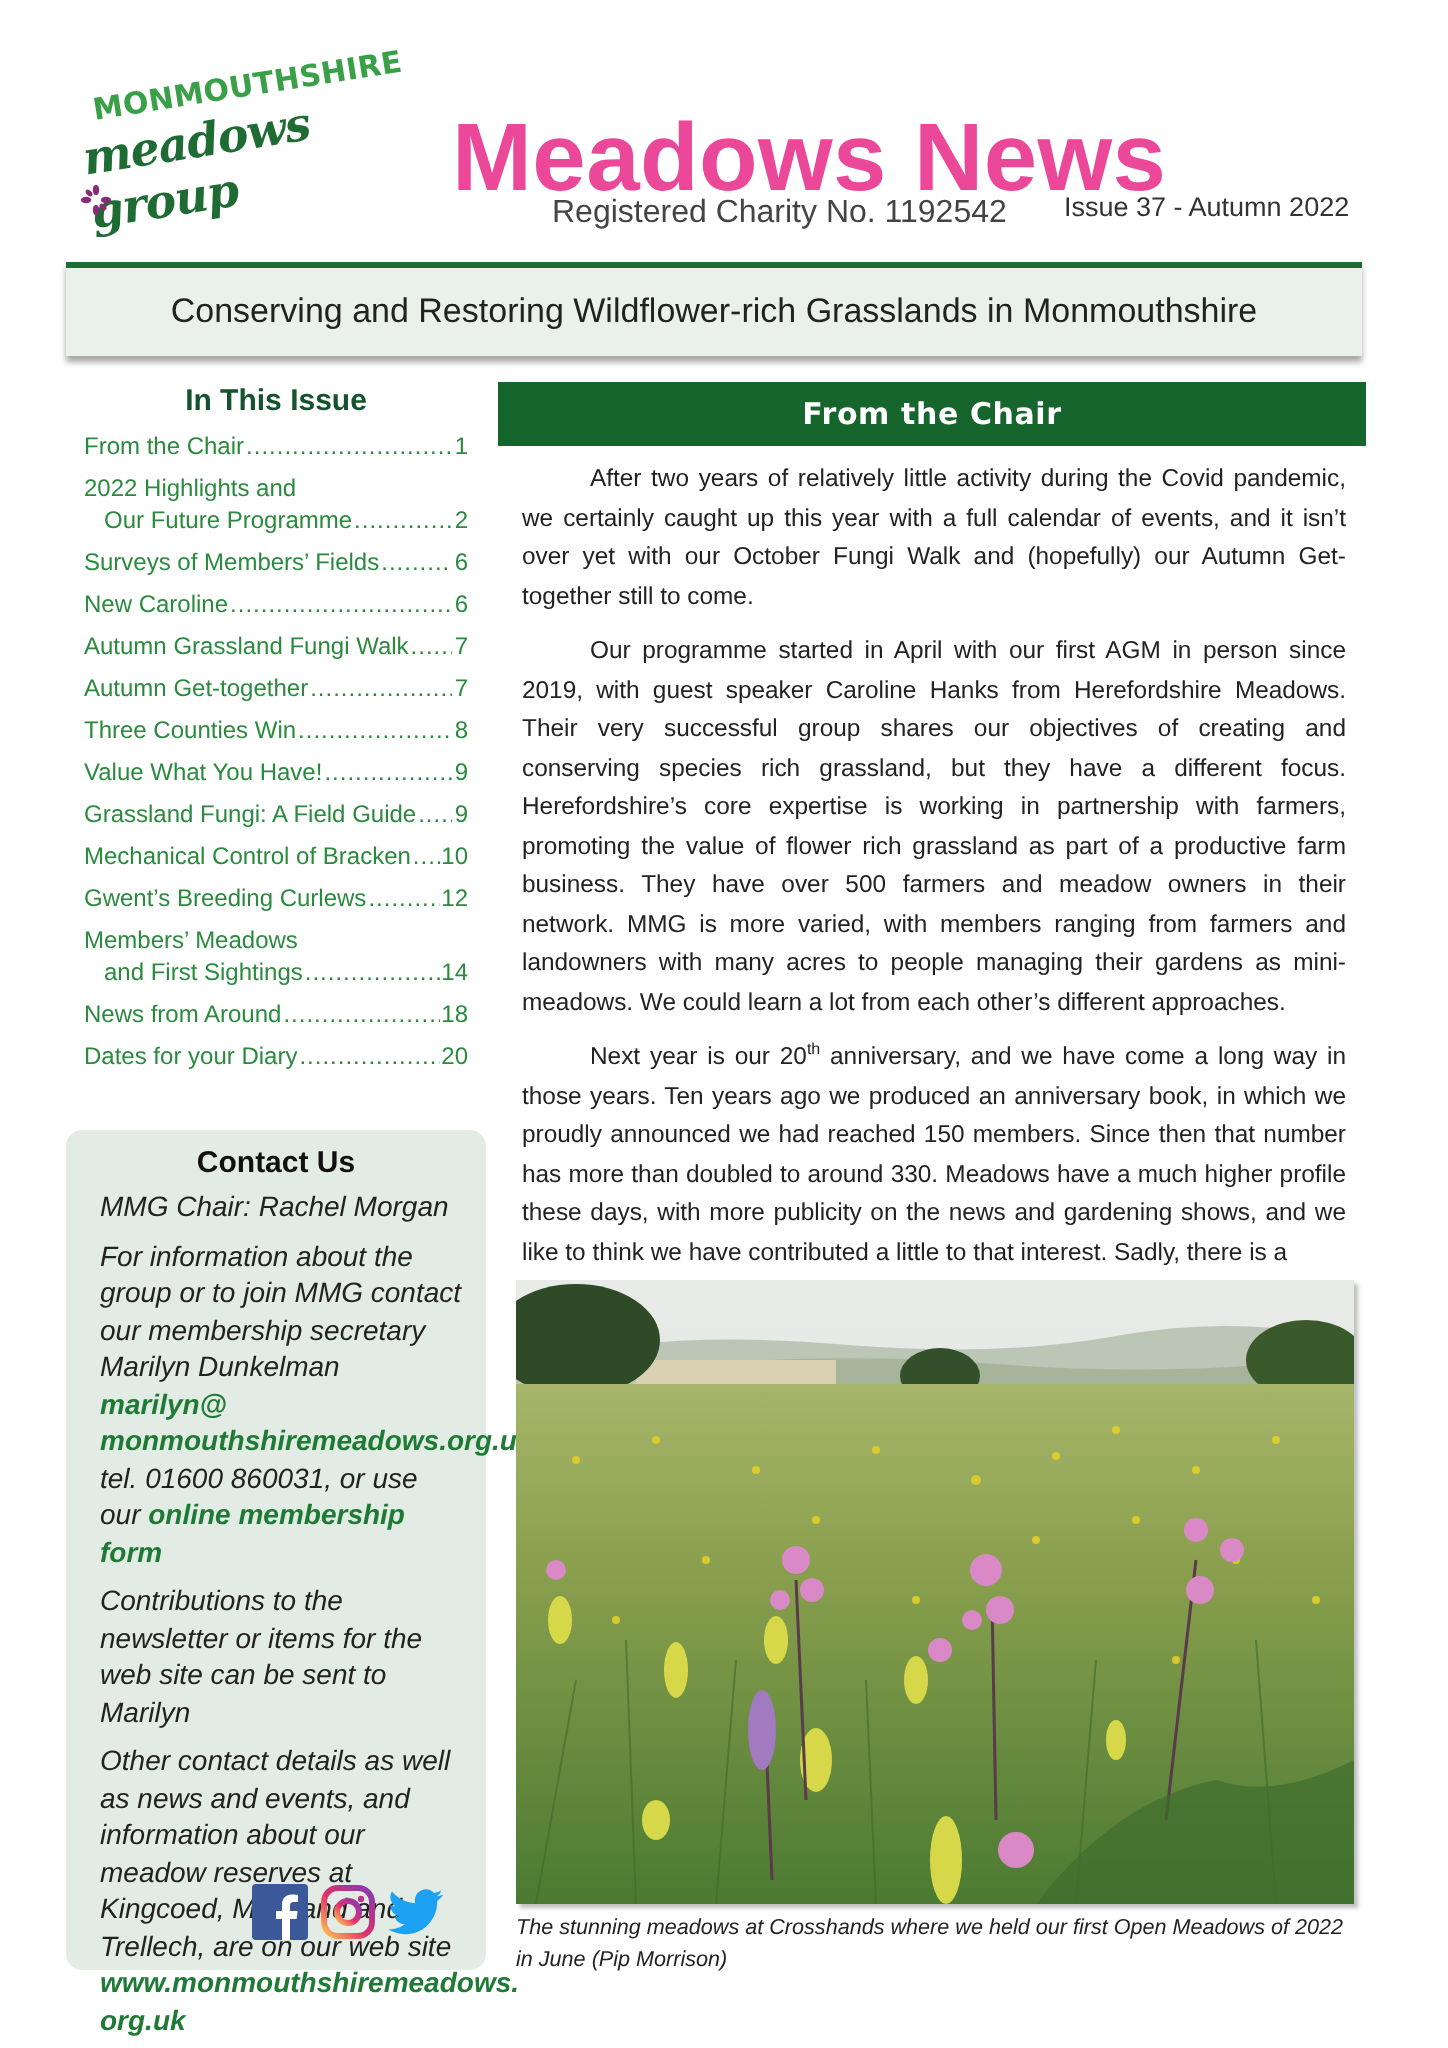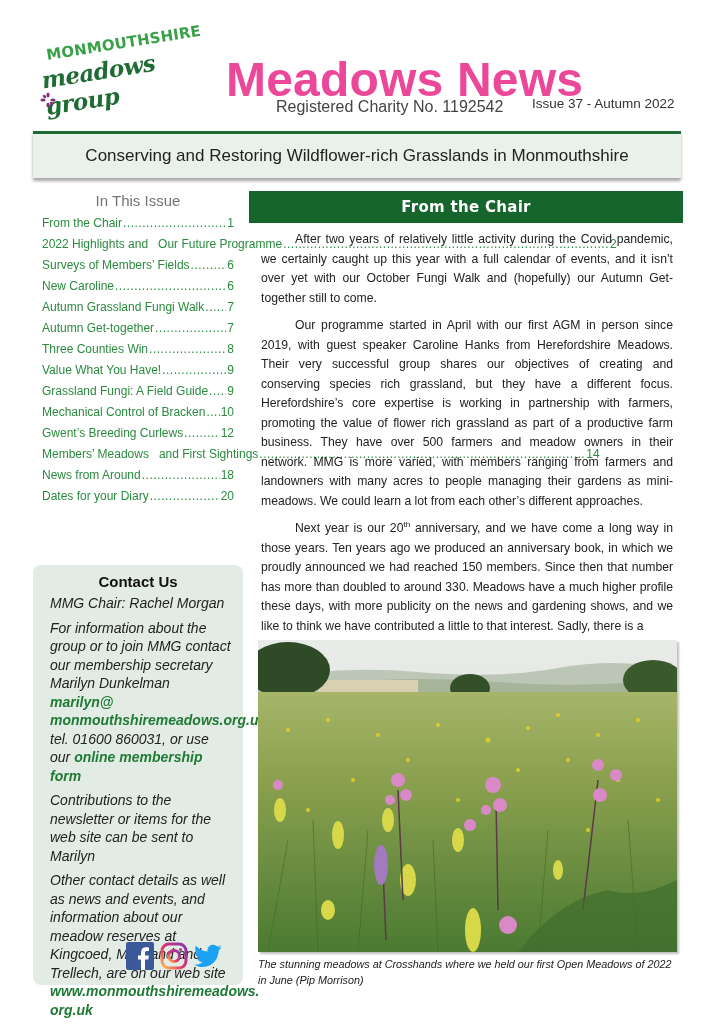--- a/index.html
+++ b/index.html
@@ -29,31 +29,31 @@
       position: absolute; left: 33px; top: 131px; width: 648px; height: 44px;
       background: #eaf1ea; border-top: 3px solid #1e6b33;
       box-shadow: 0 3px 3px rgba(0,0,0,0.35);
       display: flex; align-items: center; justify-content: center;
       font-size: 17px; color: #222;
     }
 
     
     .toc { position: absolute; left: 42px; top: 192px; width: 192px; }
     .toc h2 {
-      margin: 0 0 6px 0; text-align: center; font-size: 15px; font-weight: normal; color: #737373;
+      margin: 0 0 6px 0; text-align: center; font-size: 15px; font-weight: bold; color: #14532d;
     }
     .toc-item {
       display: flex; align-items: baseline; font-size: 12px; color: #2a8a3e; line-height: 16px; margin-bottom: 5px;
       cursor: pointer;
     }
     .toc-item .lbl { white-space: nowrap; }
     .toc-item .dots { flex: 1; overflow: hidden; white-space: nowrap; margin: 0 1px; }
     .toc-item .dots::before { content: "....................................................................................."; letter-spacing: 0.5px; }
     .toc-item .pg { white-space: nowrap; }
-    .toc-item.two { flex-direction: row; align-items: stretch; }
+    .toc-item.two { flex-direction: column; align-items: stretch; }
     .toc-item.two .row { display: flex; align-items: baseline; }
     .toc-item.two .row.indent { padding-left: 10px; }
 
     
     .contact {
       position: absolute; left: 33px; top: 565px; width: 210px; height: 420px;
       background: #e3ece4; border-radius: 8px;
     }
     .contact h2 { margin: 8px 0 4px 0; text-align: center; font-size: 15px; font-weight: bold; color: #111; }
     .contact p {

